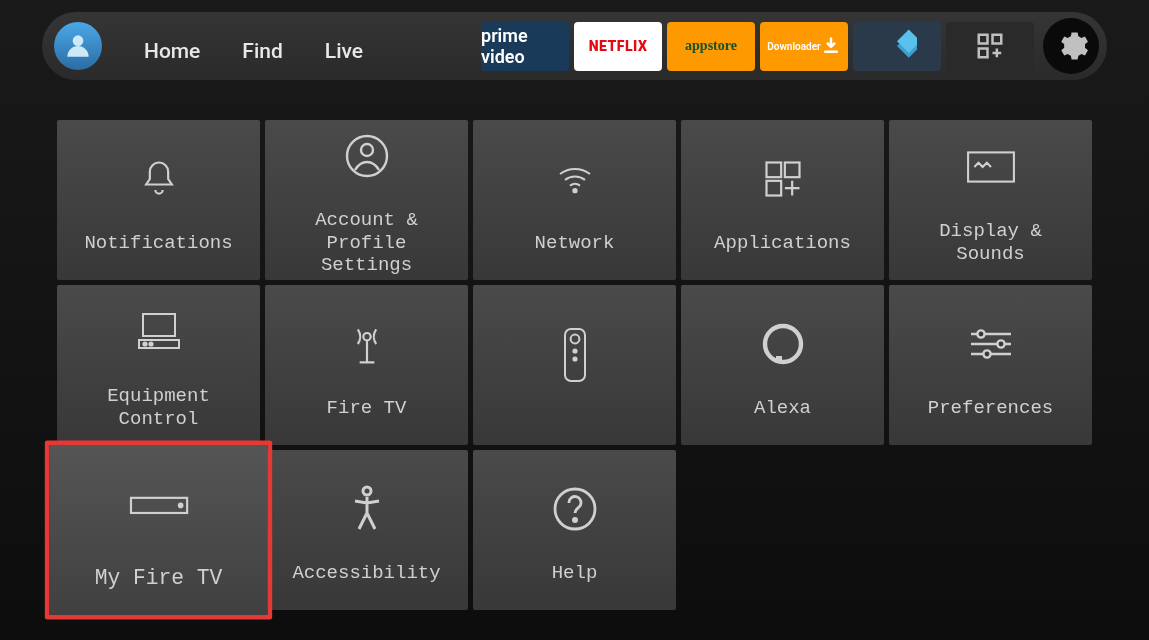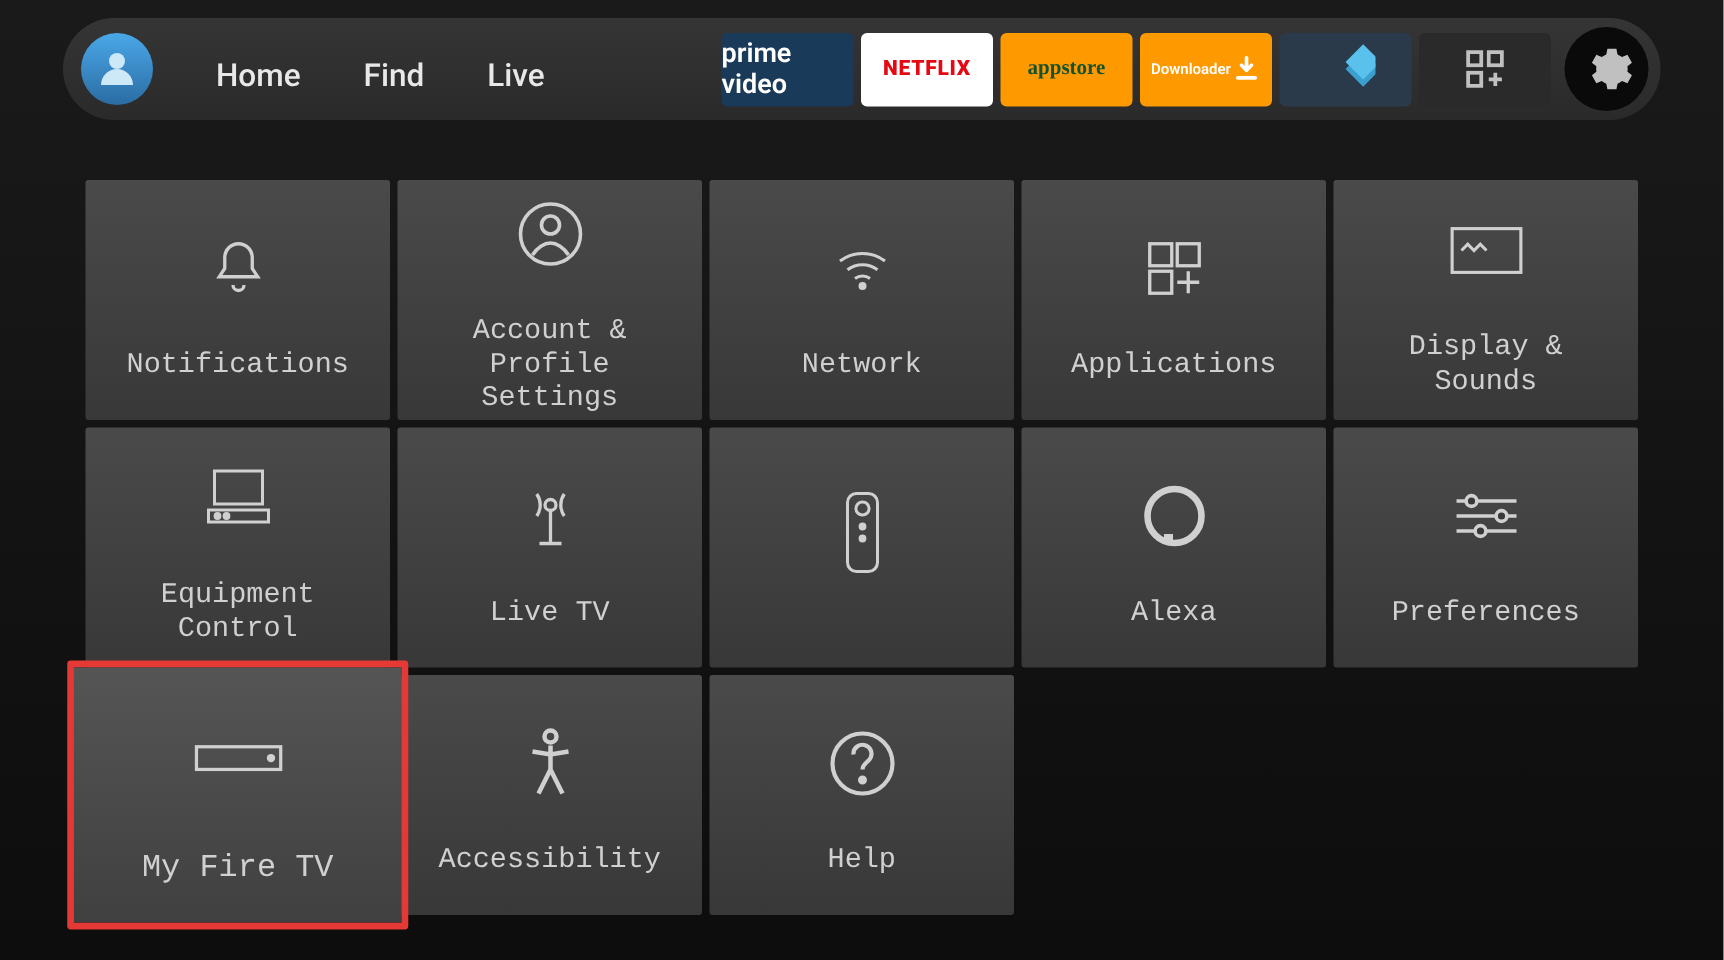--- a/index.html
+++ b/index.html
@@ -239,21 +239,21 @@
     <div class="tile-label">Equipment Control</div>
   </div>
 
   <div class="tile">
     <div class="tile-icon">
       <svg width="44" height="48" viewBox="0 0 24 24" fill="none" stroke="#d0d0d0" stroke-width="1.2">
           <circle cx="12" cy="8" r="2"></circle>
           <path d="M7 4a7 7 0 010 8M17 4a7 7 0 000 8M12 10v12M8 22h8"></path>
         </svg>
     </div>
-    <div class="tile-label">Live TV</div>
+    <div class="tile-label">Fire TV</div>
   </div>
 
   <div class="tile">
     <div class="tile-icon">
       <svg width="24" height="56" viewBox="0 0 12 28" fill="none" stroke="#d0d0d0" stroke-width="1">
           <rect x="1" y="1" width="10" height="26" rx="3"></rect>
           <circle cx="6" cy="6" r="2.2"></circle>
           <circle cx="6" cy="12" r="0.8" fill="#d0d0d0"></circle>
           <circle cx="6" cy="16" r="0.8" fill="#d0d0d0"></circle>
         </svg>

